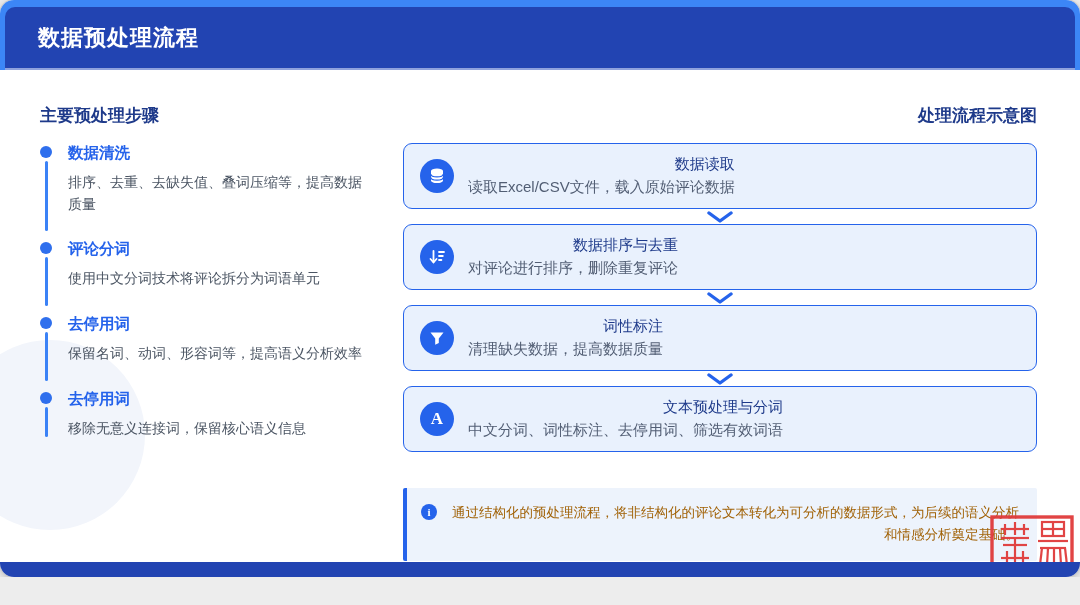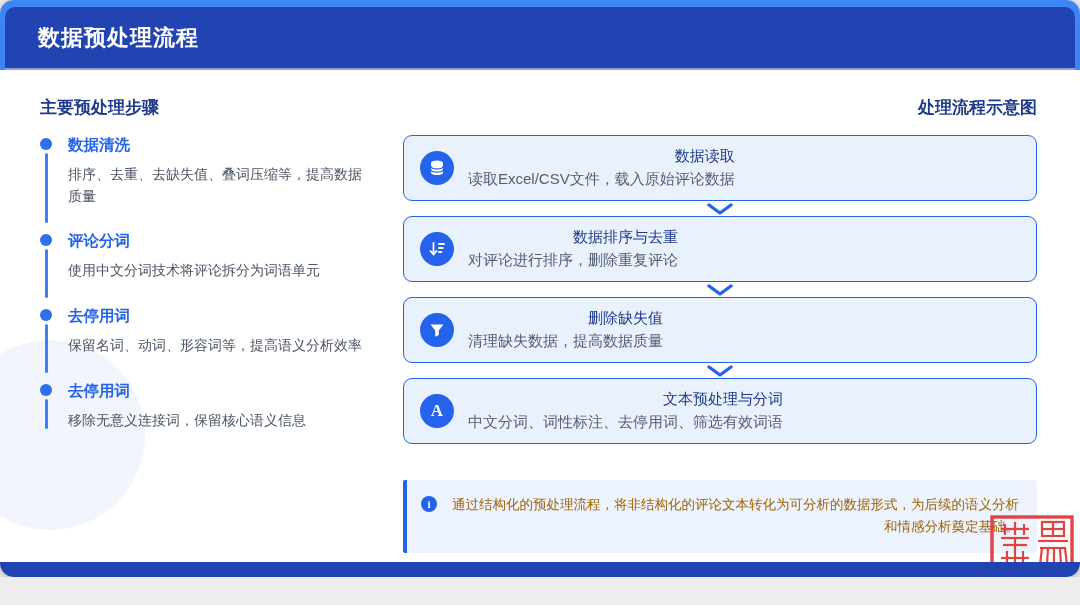--- a/index.html
+++ b/index.html
@@ -11,21 +11,21 @@
   }
   
   .header-wrap { background:#3c86f6; padding:7px 5px 0 5px; }
   .header {
     background:#2244b2; height:63px; border-radius:10px 10px 0 0;
     display:flex; align-items:center; padding:0 33px;
     border-bottom:2px solid #8fa2dd;
   }
   .header h1 { color:#ffffff; font-size:22px; font-weight:bold; letter-spacing:1px; }
   
-  .content { position:relative; display:flex; padding:26px 43px 0 40px; height:505px; }
+  .content { position:relative; display:flex; padding:34px 43px 0 40px; height:505px; }
   .deco-circle {
     position:absolute; left:-45px; bottom:45px; width:190px; height:190px;
     border-radius:50%; background:#f2f5fb; z-index:0;
   }
   .col-left { width:323px; margin-right:40px; position:relative; z-index:1; }
   .col-right { flex:1; position:relative; z-index:1;text-align:right; }
   .section-heading { color:#1e3a8a; font-size:17px; font-weight:bold; margin-bottom:16px; }
   
   .step { position:relative; padding-left:28px; padding-bottom:24px; }
   .step:last-child { padding-bottom:0; }
@@ -165,21 +165,21 @@
           </svg>
       </div>
 
       <div class="flow-card">
         <div class="card-icon">
           <svg width="18" height="18" viewBox="0 0 18 18">
             <path d="M2.5 3.5 h13 L10.8 9.5 v4.6 l-3.6 1.6 V9.5 Z" fill="#fff"></path>
           </svg>
         </div>
         <div>
-          <div class="card-title">删除缺失值</div>
+          <div class="card-title">词性标注</div>
           <div class="card-desc">清理缺失数据，提高数据质量</div>
         </div>
       </div>
 
       <div class="flow-arrow">
         <svg width="28" height="12" viewBox="0 0 28 12">
             <polyline points="3,2 14,10 25,2" fill="none" stroke="#2563eb" stroke-width="3.4" stroke-linecap="round" stroke-linejoin="round"></polyline>
           </svg>
       </div>
 

